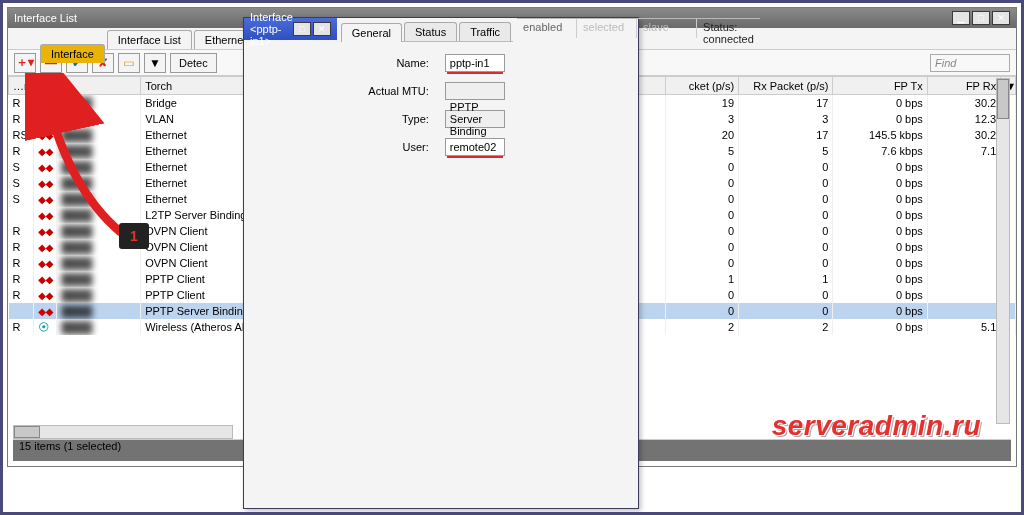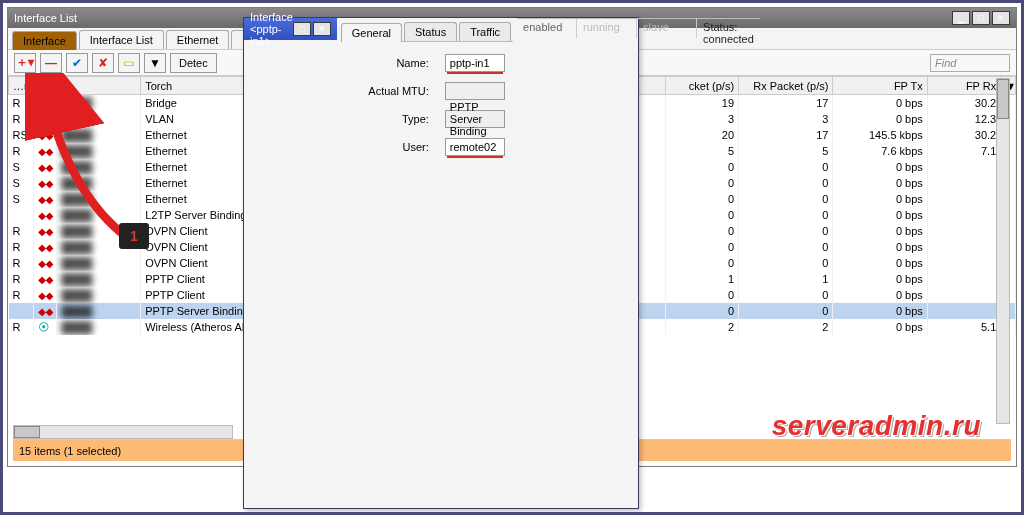--- a/index.html
+++ b/index.html
@@ -32,21 +32,21 @@
   }
   .tabs-row {
     display:flex; border-bottom:1px solid #ccc; background:#f4f4f4;
     height:22px; align-items:flex-end; padding-left:4px;
   }
   .tab {
     padding:3px 10px; border:1px solid #aaa; border-bottom:none;
     background:#f4f4f4; margin-right:2px; font-size:11px;
     border-radius:3px 3px 0 0; cursor:pointer;
   }
-  .tab.active { background:#a16207; position:relative; top:1px; }
+  .tab.active { background:#eab308; position:relative; top:14px;margin-left:28px; }
   .toolbar {
     height:26px; display:flex; align-items:center; gap:4px;
     padding:0 6px; border-bottom:1px solid #ccc; background:#f8f8f8;
   }
   .tbtn {
     width:22px; height:20px; border:1px solid #999; background:#f4f4f4;
     display:flex; align-items:center; justify-content:center;
     font-size:12px; cursor:pointer;
   }
   .tbtn.text-btn { width:auto; padding:0 8px; font-size:11px; }
@@ -75,22 +75,22 @@
   .blur { filter: blur(3px); opacity:.7; display:inline-block; min-width:40px; }
   .flag-col { width:24px; }
   .icon-col { width:22px; }
   .iface-icon {
     display:inline-block; width:14px; height:10px;
   }
   .iface-icon.dd { color:#c00; font-size:10px; }
   .iface-icon.wifi { color:#0aa; font-size:11px; }
   .statusbar {
     position:absolute; left:5px; bottom:5px; right:5px; height:22px;
-    border-top:1px solid #ccc; display:flex; align-items:center;
-    font-size:11px; padding-left:6px; background:#fdba74;
+    border-top:1px solid #ccc; display:flex; align-items:flex-start;
+    font-size:11px; padding-left:6px; background:#737373;
   }
   .hscroll {
     position:absolute; left:5px; bottom:27px; width:220px; height:14px;
     background:#e6e6e6; border:1px solid #bbb;
   }
   .hscroll .thumb { width:26px; height:100%; background:#c8c8c8; border:1px solid #888; }
   .vscroll {
     position:absolute; right:6px; top:70px; bottom:42px; width:14px;
     background:#e6e6e6; border:1px solid #bbb;
   }
@@ -445,21 +445,21 @@
         </div>
         <div class="frow">
           <label>User:</label>
           <div class="val underline">remote02</div>
         </div>
       </div>
     </div>
   </div>
   <div class="dlg-status">
     <div class="cell">enabled</div>
-    <div class="cell" style="color:#bbb">running</div>
+    <div class="cell" style="color:#bbb">selected</div>
     <div class="cell" style="color:#bbb">slave</div>
     <div class="cell last">Status: connected</div>
   </div>
 </div>
 
 <svg class="arrow" viewBox="0 0 120 200">
   <defs>
       <marker id="ah" markerWidth="12" markerHeight="12" refX="6" refY="6" orient="auto">
     <path d="M0,0 L12,6 L0,12 Z" fill="#e02020"></path>
       </marker>

